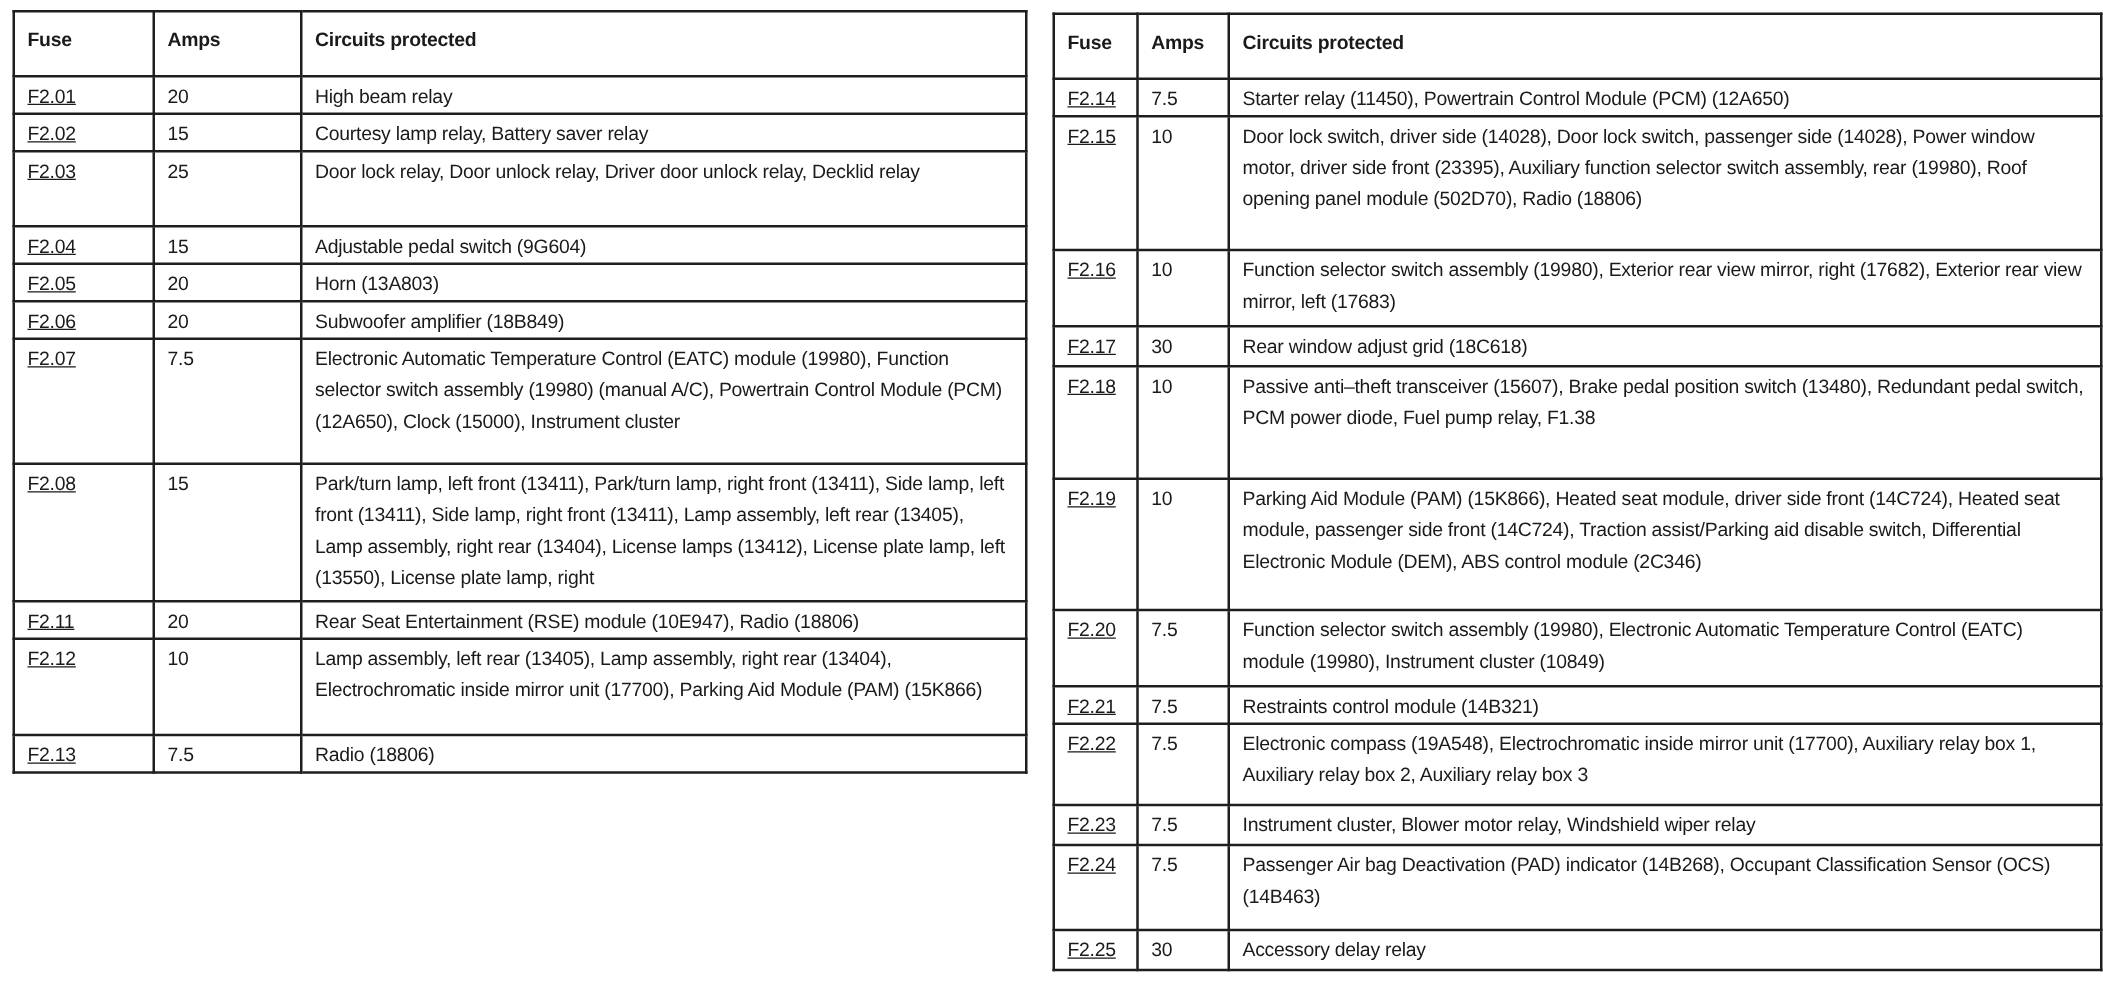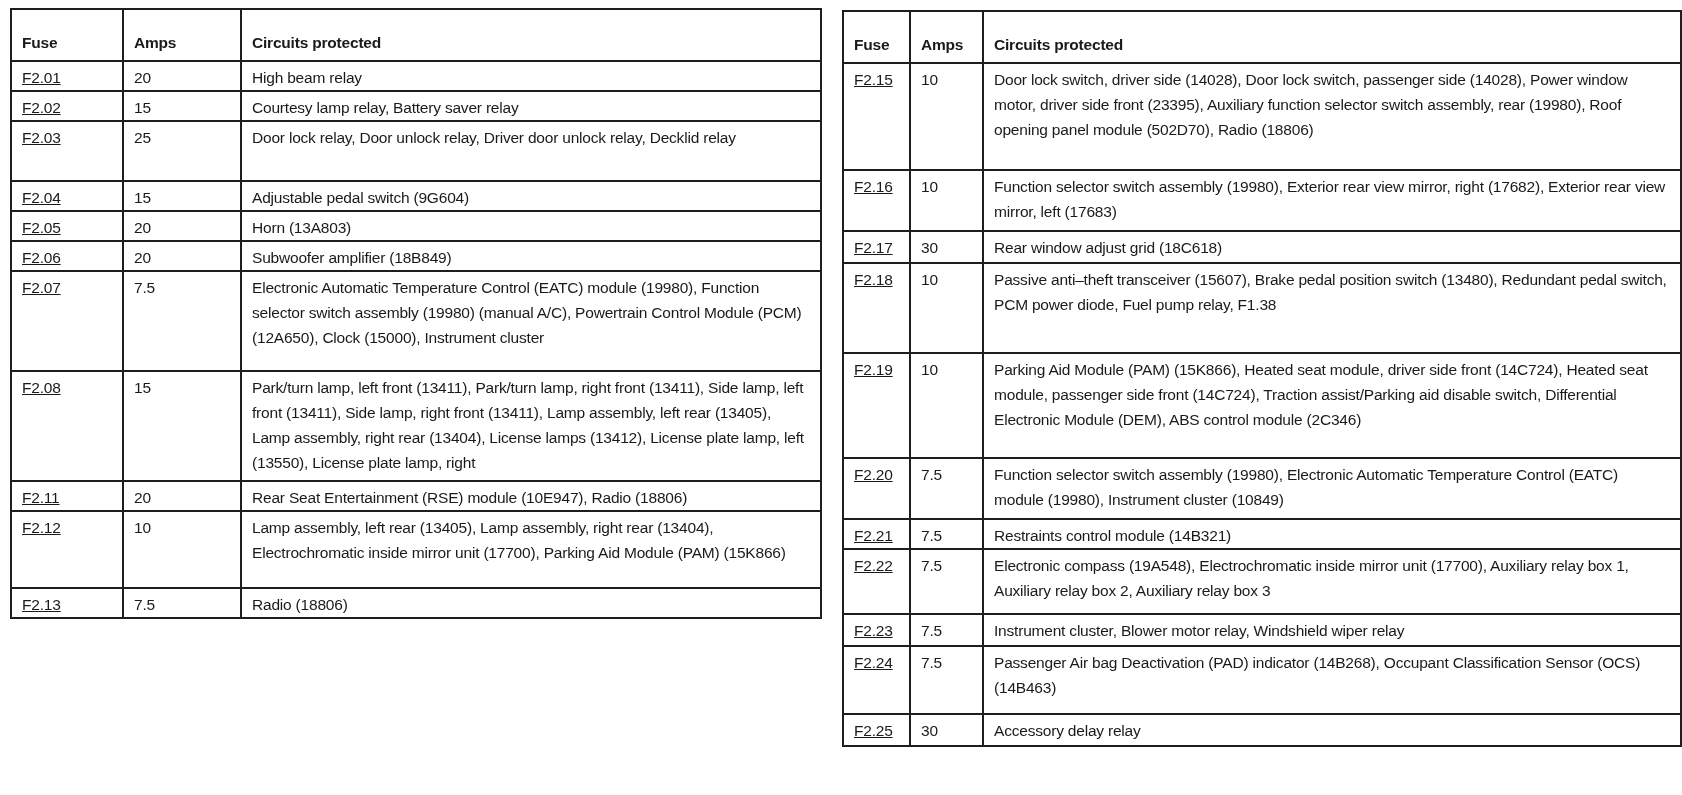--- a/index.html
+++ b/index.html
@@ -2,21 +2,21 @@
 <html><head>
 <meta charset="utf-8">
 <style>
   html, body { margin: 0; padding: 0; background: #ffffff; }
   body { width: 1682px; height: 795px; position: relative; overflow: hidden;
          font-family: "Liberation Sans", sans-serif; color: #1a1a1a; }
   table.fuse { position: absolute; border-collapse: collapse; table-layout: fixed;
                font-size: 15.5px; line-height: 25px; letter-spacing: -0.2px; }
   table.fuse td, table.fuse th { border: 2px solid #1e1e1e; vertical-align: top;
                padding: 3px 10px 0 10px; text-align: left; overflow: hidden; }
-  table.fuse th { font-weight: bold; padding-top: 20px; }
+  table.fuse th { font-weight: bold; padding-top: 10px; }
   #left  { left: 10px; top: 8px; width: 810px; }
   #right { left: 842px; top: 10px; width: 838px; }
   #left col.c1  { width: 112px; } #left col.c2 { width: 118px; } #left col.c3 { width: 580px; }
   #right col.c1 { width: 67px; }  #right col.c2 { width: 73px; }  #right col.c3 { width: 698px; }
   td.fusecol { padding-left: 8px; text-decoration: underline; }
 </style>
 </head>
 <body>
 
 <table id="left" class="fuse">
@@ -98,20 +98,25 @@
       <col class="c3">
     </colgroup>
   <thead>
     <tr style="height:52px">
       <th>Fuse</th>
       <th>Amps</th>
       <th>Circuits protected</th>
     </tr>
   </thead>
   <tbody id="right-body">
+      <tr style="height: 28px;">
+        <td class="fusecol">F2.14</td>
+        <td>7.5</td>
+        <td>Starter relay (11450), Powertrain Control Module (PCM) (12A650)</td>
+      </tr>
       <tr style="height: 107px;">
         <td class="fusecol">F2.15</td>
         <td>10</td>
         <td>Door lock switch, driver side (14028), Door lock switch, passenger side (14028), Power window motor, driver side front (23395), Auxiliary function selector switch assembly, rear (19980), Roof opening panel module (502D70), Radio (18806)</td>
       </tr>
       <tr style="height: 61px;">
         <td class="fusecol">F2.16</td>
         <td>10</td>
         <td>Function selector switch assembly (19980), Exterior rear view mirror, right (17682), Exterior rear view mirror, left (17683)</td>
       </tr>

